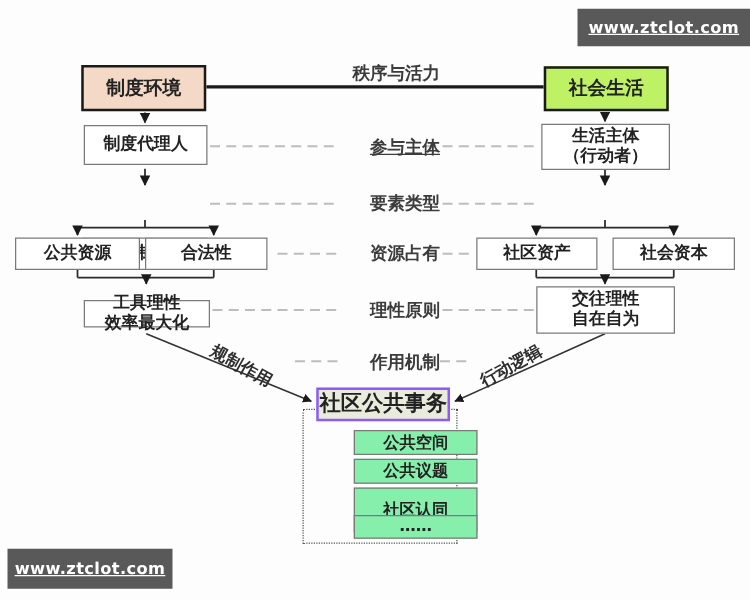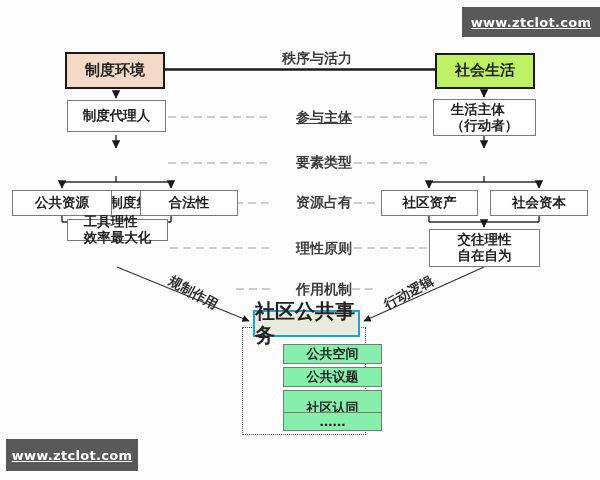--- a/index.html
+++ b/index.html
@@ -5,25 +5,25 @@
   html,body{margin:0;padding:0;background:#e9e9e9;}
   #canvas{
     position:relative;width:600px;height:480px;background:#fdfdfd;
     font-family:"DejaVu Sans","Liberation Sans",sans-serif;
     overflow:hidden;color:#222;
   }
   #connector-layer{position:absolute;left:0;top:0;width:600px;height:480px;}
   .node{
     position:absolute;box-sizing:border-box;background:#ffffff;
     border:1.5px solid #7a7a7a;display:flex;align-items:center;justify-content:center;
-    font-size:13.5px;font-weight:600;color:#222;
+    font-size:13.5px;font-weight:600;color:#222;text-align:center;
     white-space:pre-line;line-height:1.18;z-index:2;
   }
   .root{border:2px solid #1a1a1a;font-size:15px;font-weight:700;}
-  .hub{border:2px solid #0ea5e9;font-size:20px;font-weight:700;background:#e9ecdd;}
+  .hub{border:2px solid #8b5cf6;font-size:17px;font-weight:700;background:#e9ecdd;}
   .axis-label{
     position:absolute;width:94px;text-align:right;font-size:14px;
     font-weight:600;color:#3c3c3c;z-index:2;
   }
   .diag-label{
     position:absolute;width:86px;text-align:center;font-size:13.5px;
     font-weight:600;color:#2e2e2e;z-index:2;
   }
   .dotted-group{
     position:absolute;box-sizing:border-box;border:1.5px dotted #555;
@@ -105,22 +105,22 @@
       <line x1="339" y1="289" x2="375" y2="289"></line>
     </g>
   </svg>
 
   <div class="axis-label" style="left:258px;top:50px;">秩序与活力</div>
 
   <div class="node root" style="left:65px;top:52px;width:100px;height:37px;background:#f3d9c6;">制度环境</div>
   <div class="node" style="left:67px;top:100px;width:99px;height:32px;">制度代理人</div>
   <div class="node" style="left:66px;top:150px;width:100px;height:26px;margin-top:40px;">正式制度集</div>
   <div class="node" style="left:12px;top:190px;width:100px;height:26px;">公共资源</div>
-  <div class="node" style="left:140px;top:190px;width:98px;height:26px;">合法性</div>
-  <div class="node" style="left:67px;top:219px;width:101px;height:22px;">工具理性
+  <div class="node" style="left:116px;top:190px;width:98px;height:26px;">合法性</div>
+  <div class="node" style="left:67px;top:240px;width:101px;height:22px;">工具理性
 效率最大化</div>
 
   <div class="node root" style="left:435px;top:53px;width:100px;height:36px;background:#bef264;">社会生活</div>
   <div class="node" style="left:433px;top:99px;width:103px;height:37px;">生活主体
 （行动者）</div>
   <div class="node" style="left:381px;top:190px;width:97px;height:26px;">社区资产</div>
   <div class="node" style="left:490px;top:190px;width:98px;height:26px;">社会资本</div>
   <div class="node" style="left:429px;top:229px;width:111px;height:38px;">交往理性
 自在自为</div>
 

